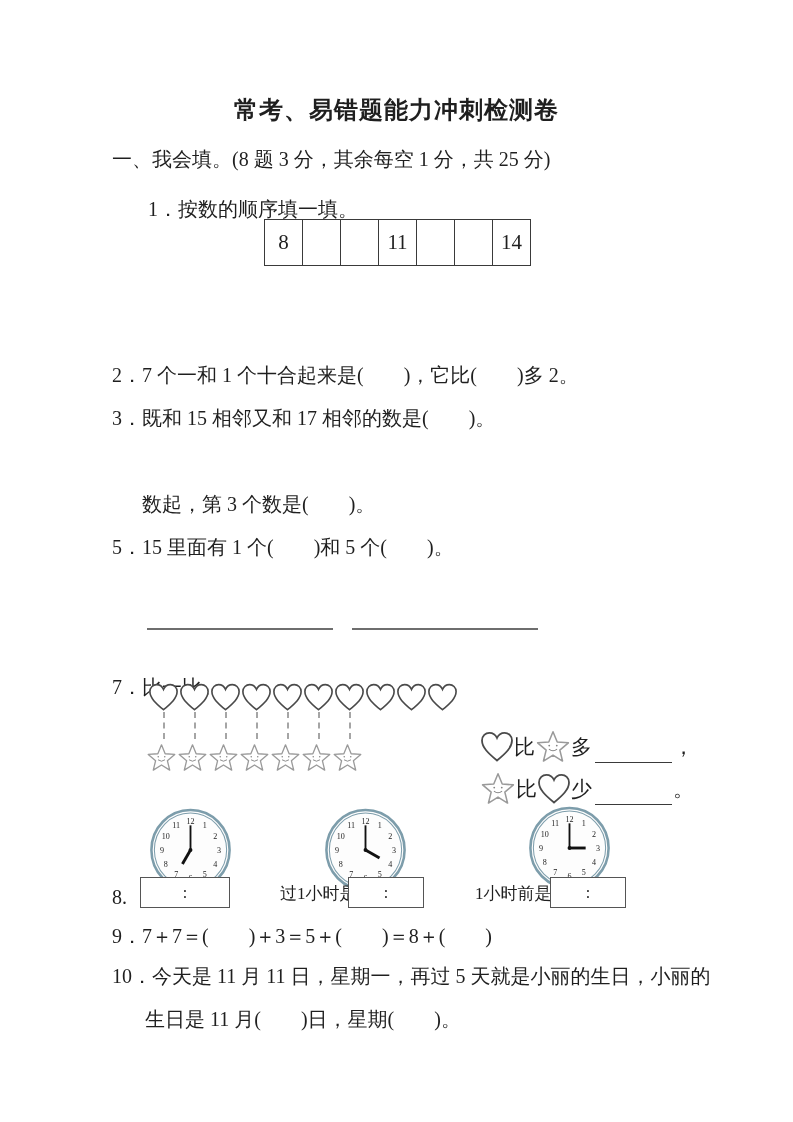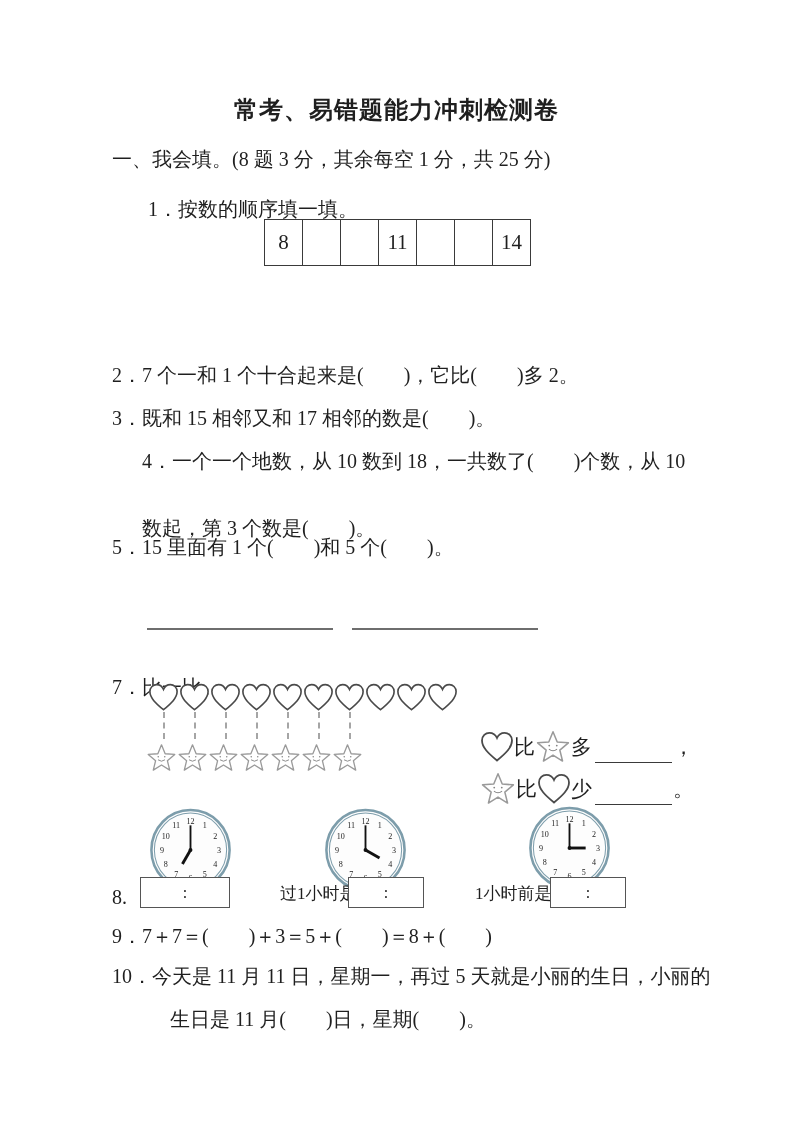--- a/index.html
+++ b/index.html
@@ -49,22 +49,21 @@
       <div class="cell"></div>
       <div class="cell"></div>
       <div class="cell">14</div>
     </div>
 
 
   <div class="abs qline" style="top:362px;left:112px;">2．7 个一和 1 个十合起来是(　　)，它比(　　)多 2。</div>
 
   <div class="abs qline" style="top:405px;left:112px;">3．既和 15 相邻又和 17 相邻的数是(　　)。</div>
 
-  <div class="abs qline" style="top:448px;left:142px;">4．一个一个地数，从 10 数到 18，一共数了(　　)个数，从 10</div>
-  <div class="abs qline" style="top:491px;left:142px;margin-top:24px;">数起，第 3 个数是(　　)。</div>
+  <div class="abs qline" style="top:491px;left:142px;">数起，第 3 个数是(　　)。</div>
 
   <div class="abs qline" style="top:534px;left:112px;">5．15 里面有 1 个(　　)和 5 个(　　)。</div>
 
 
   <div class="abs blanks" style="top:600px;left:147px;">
     <span class="bline"></span>
     <span class="bline"></span>
   </div>
 
   <div class="abs qline" style="top:650px;left:112px;margin-top:24px;">7．比一比。</div>
@@ -314,15 +313,15 @@
 
   <div class="caption" style="top:882px;left:280px;">过1小时是</div>
   <div class="ans-box" style="top:877px;left:348px;width:74px;height:29px;">:</div>
 
   <div class="caption" style="top:882px;left:475px;">1小时前是</div>
   <div class="ans-box" style="top:877px;left:550px;width:74px;height:29px;">:</div>
 
   <div class="abs qline" style="top:923px;left:112px;">9．7＋7＝(　　)＋3＝5＋(　　)＝8＋(　　)</div>
 
   <div class="abs qline" style="top:963px;left:112px;text-align:right;">10．今天是 11 月 11 日，星期一，再过 5 天就是小丽的生日，小丽的</div>
-  <div class="abs qline" style="top:1006px;left:145px;margin-left:25px;">生日是 11 月(　　)日，星期(　　)。</div>
+  <div class="abs qline" style="top:1006px;left:145px;">生日是 11 月(　　)日，星期(　　)。</div>
 
 </div>
 
 </body></html>

